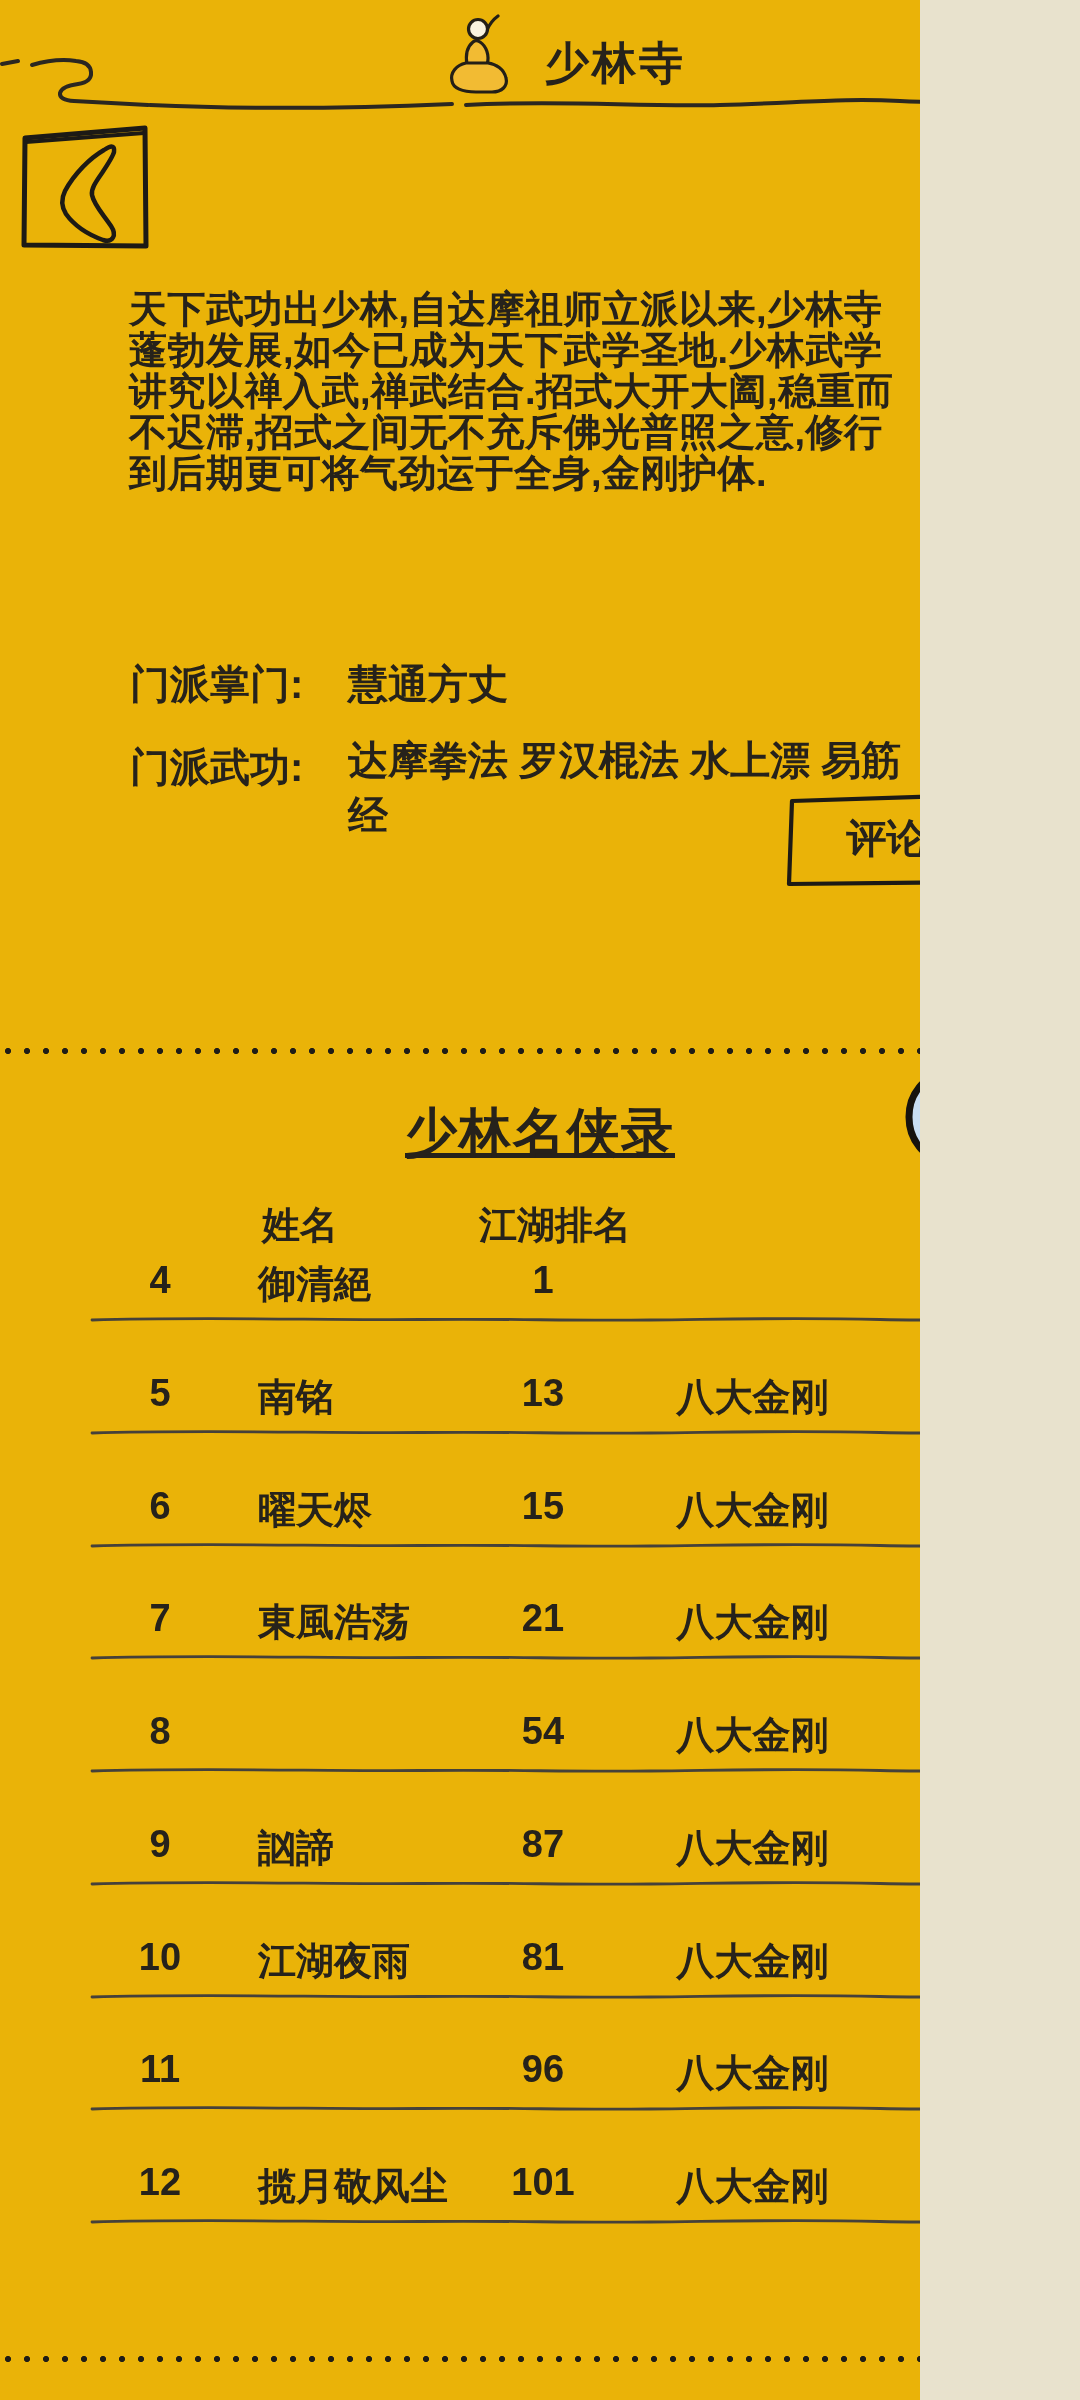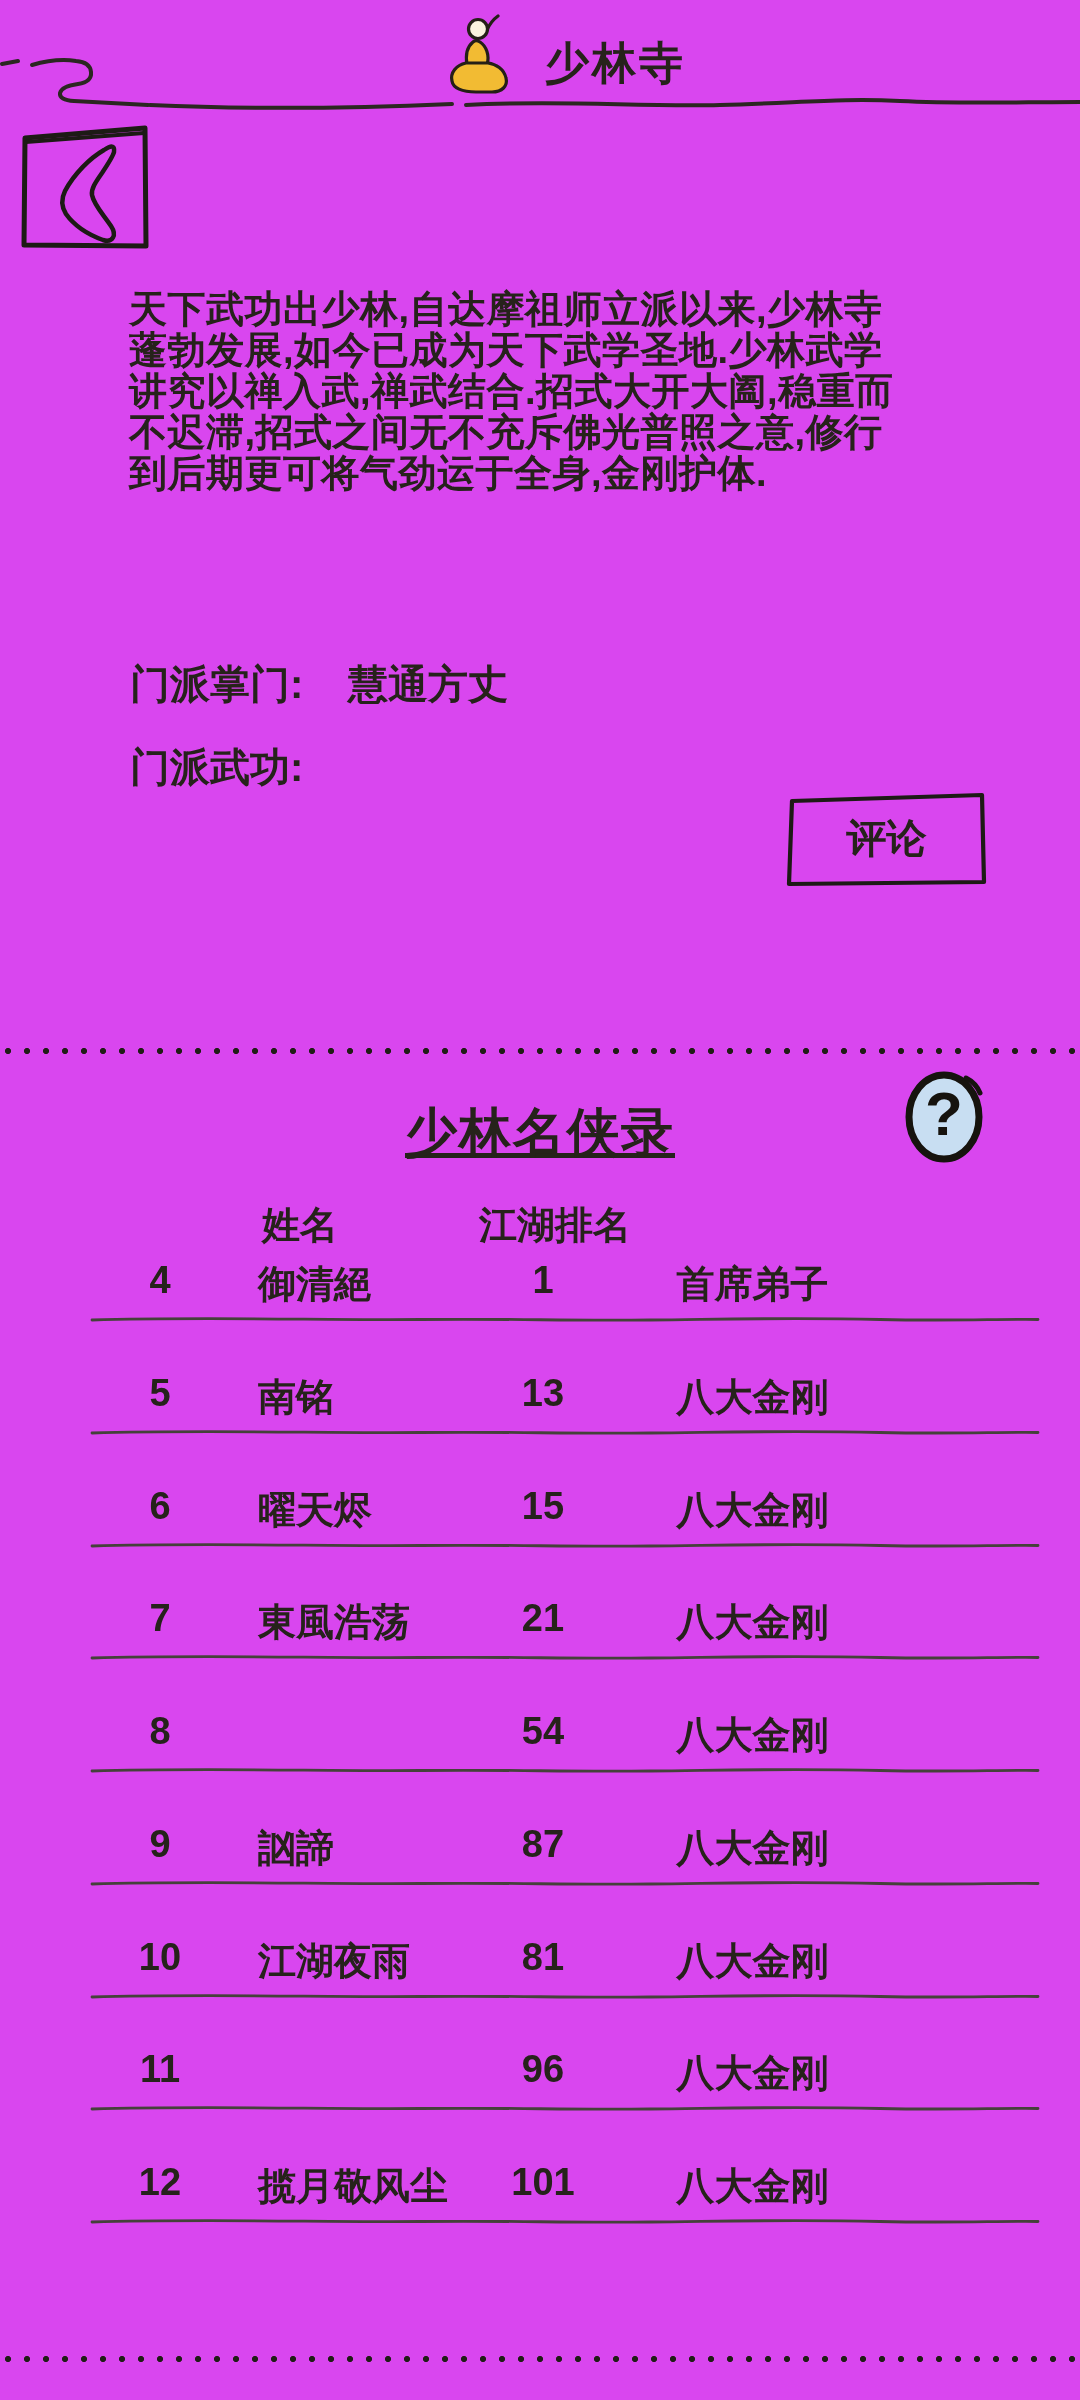--- a/index.html
+++ b/index.html
@@ -2,22 +2,22 @@
 <html><head>
 <meta charset="utf-8">
 <style>
   html,body{margin:0;padding:0;}
   body{
     font-family:"Liberation Sans","DejaVu Sans",sans-serif;
     background:#e8e2cd;
   }
   #screen{
     position:relative;
-    width:1080px;height:2400px;
-    background:#d946ef;
+    width:920px;height:2400px;
+    background:#eab308;
     overflow:hidden;
     color:#26221b;
     font-weight:600;
   }
   .abs{position:absolute;}
   .nowrap{white-space:nowrap;}
   .pre{white-space:pre-line;}
 
   
   #app-title{left:545px;top:34px;font-size:44px;letter-spacing:3px;}
@@ -111,20 +111,22 @@
   <div class="abs pre" id="intro">天下武功出少林,自达摩祖师立派以来,少林寺
 蓬勃发展,如今已成为天下武学圣地.少林武学
 讲究以禅入武,禅武结合.招式大开大阖,稳重而
 不迟滞,招式之间无不充斥佛光普照之意,修行
 到后期更可将气劲运于全身,金刚护体.</div>
 
   <div class="abs info-label nowrap" id="leader-label">门派掌门:</div>
   <div class="abs nowrap" id="leader-value">慧通方丈</div>
 
   <div class="abs info-label nowrap" id="arts-label">门派武功:</div>
+  <div class="abs pre" id="arts-value">达摩拳法 罗汉棍法 水上漂 易筋
+经</div>
 
   <div class="abs" id="comment-btn">
     <svg class="abs" style="left:0;top:0;" width="207" height="99" viewBox="0 0 207 99">
       <path d="M9 12 L199 6 L201 93 L6 95 Z" fill="none" stroke="#1d1a15" stroke-width="4.2" stroke-linejoin="round"></path>
     </svg>
     <div class="abs nowrap" id="comment-label">评论</div>
   </div>
 
   <div class="abs dot-divider" id="divider-top"></div>
   <div class="abs dot-divider" id="divider-bottom"></div>
@@ -138,21 +140,20 @@
   </div>
   <div class="abs" id="help-glyph">?</div>
 
   <div class="abs th nowrap" id="th-name">姓名</div>
   <div class="abs th nowrap" id="th-rank">江湖排名</div>
 
   <div class="abs row" style="top:1259px;">
     <div class="cell cell-index">4</div>
     <div class="cell cell-name">御清絕</div>
     <div class="cell cell-rank">1</div>
-    <div class="cell cell-grade">首席弟子</div>
     <svg class="row-line" width="950" height="8" viewBox="0 0 950 8">
         <path d="M2 5 C120 1.5 240 5.5 330 4.5 C430 3.5 470 6 560 5 C650 4 700 2.5 790 4.5 C860 6 910 4 948 4.5" stroke="#45413a" stroke-width="2.8" fill="none" stroke-linecap="round"></path>
       </svg>
   </div>
   <div class="abs row" style="top:1372px;">
     <div class="cell cell-index">5</div>
     <div class="cell cell-name">南铭</div>
     <div class="cell cell-rank">13</div>
     <div class="cell cell-grade">八大金刚</div>
     <svg class="row-line" width="950" height="8" viewBox="0 0 950 8">

